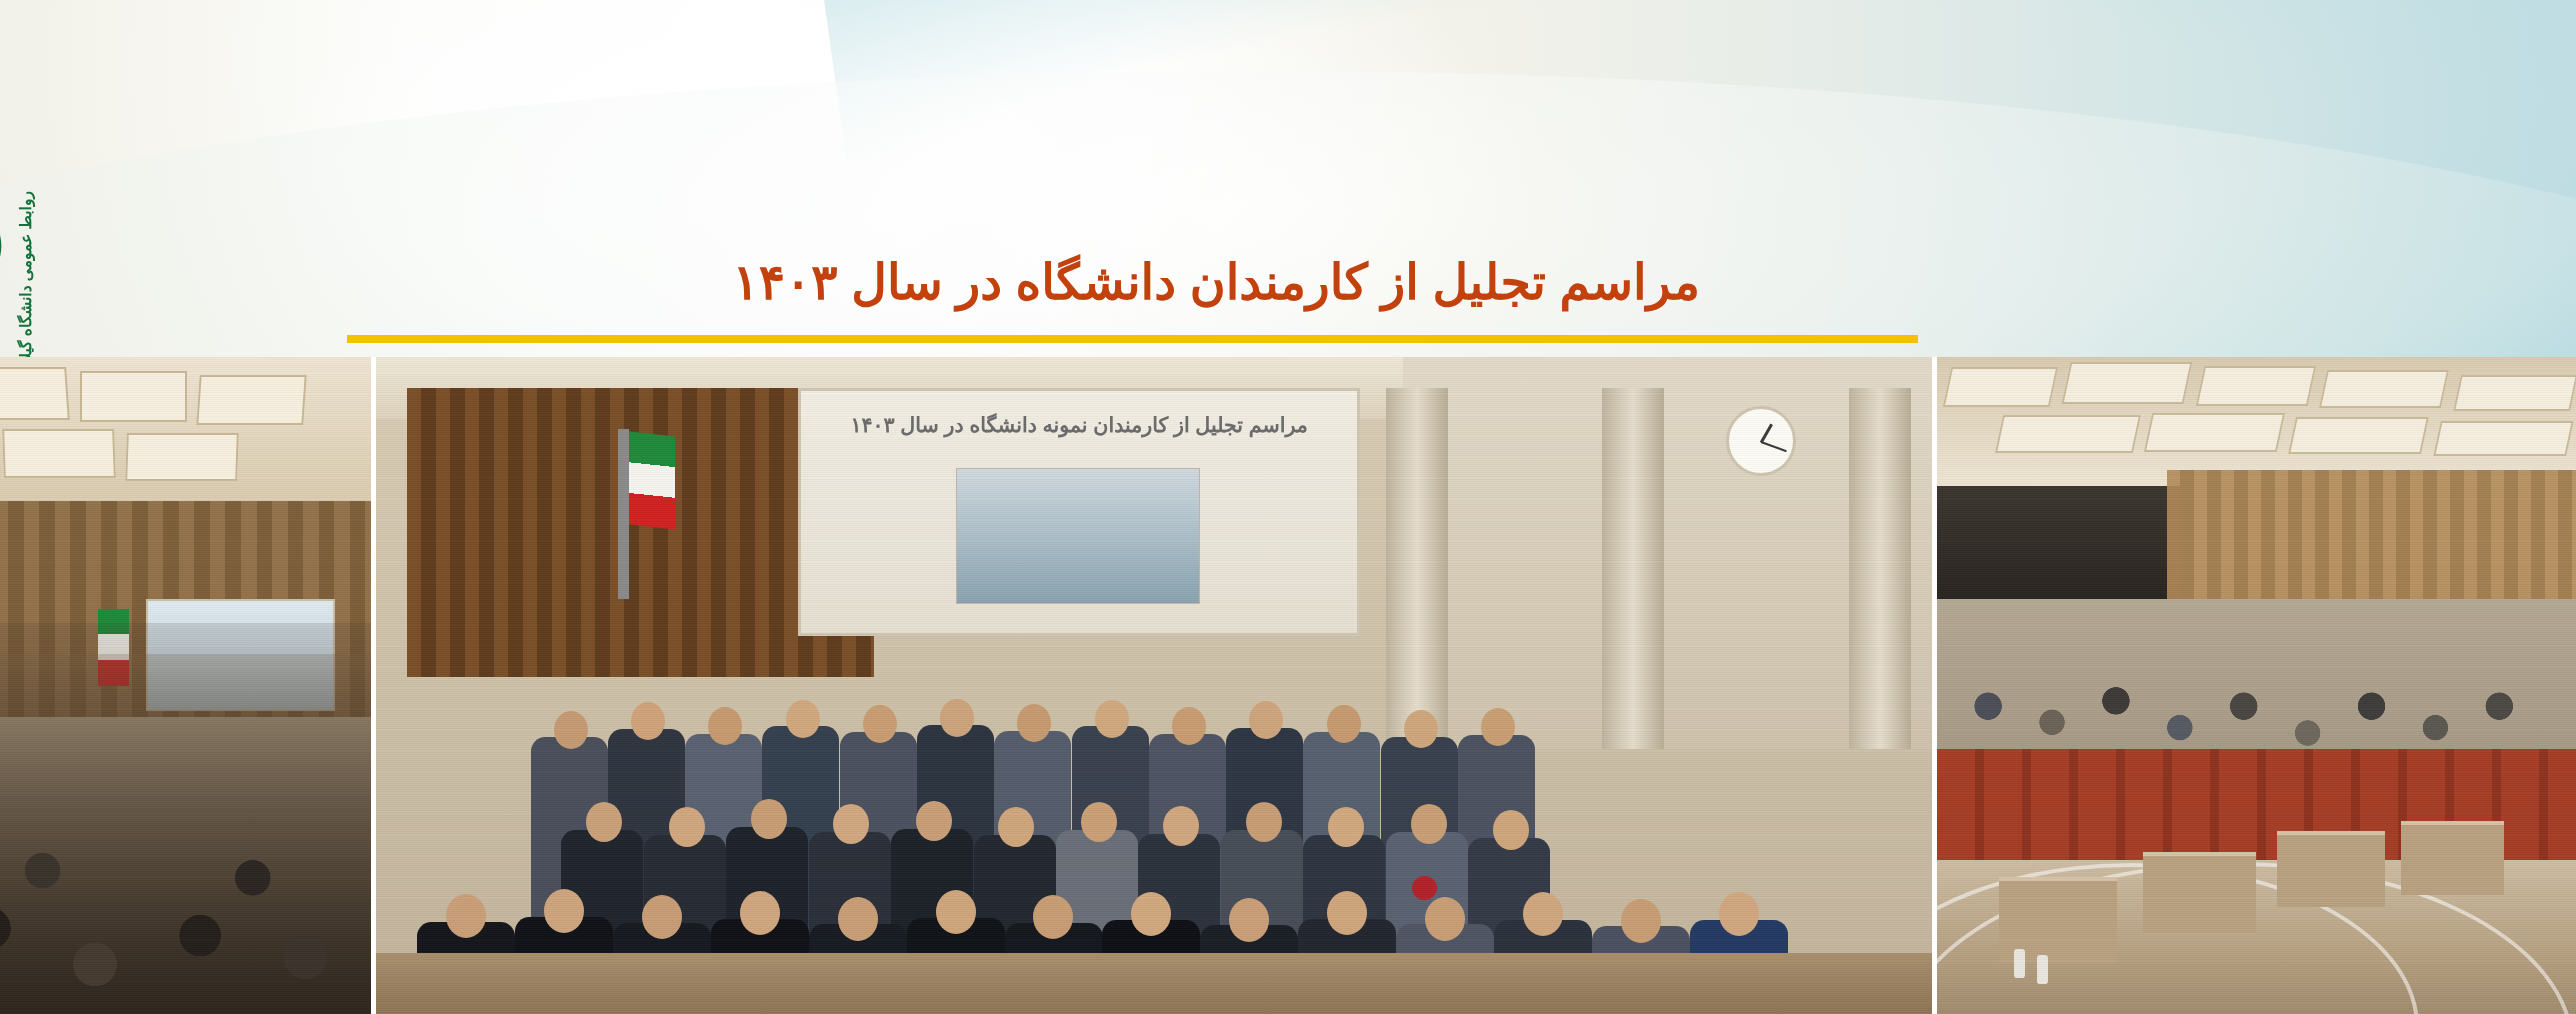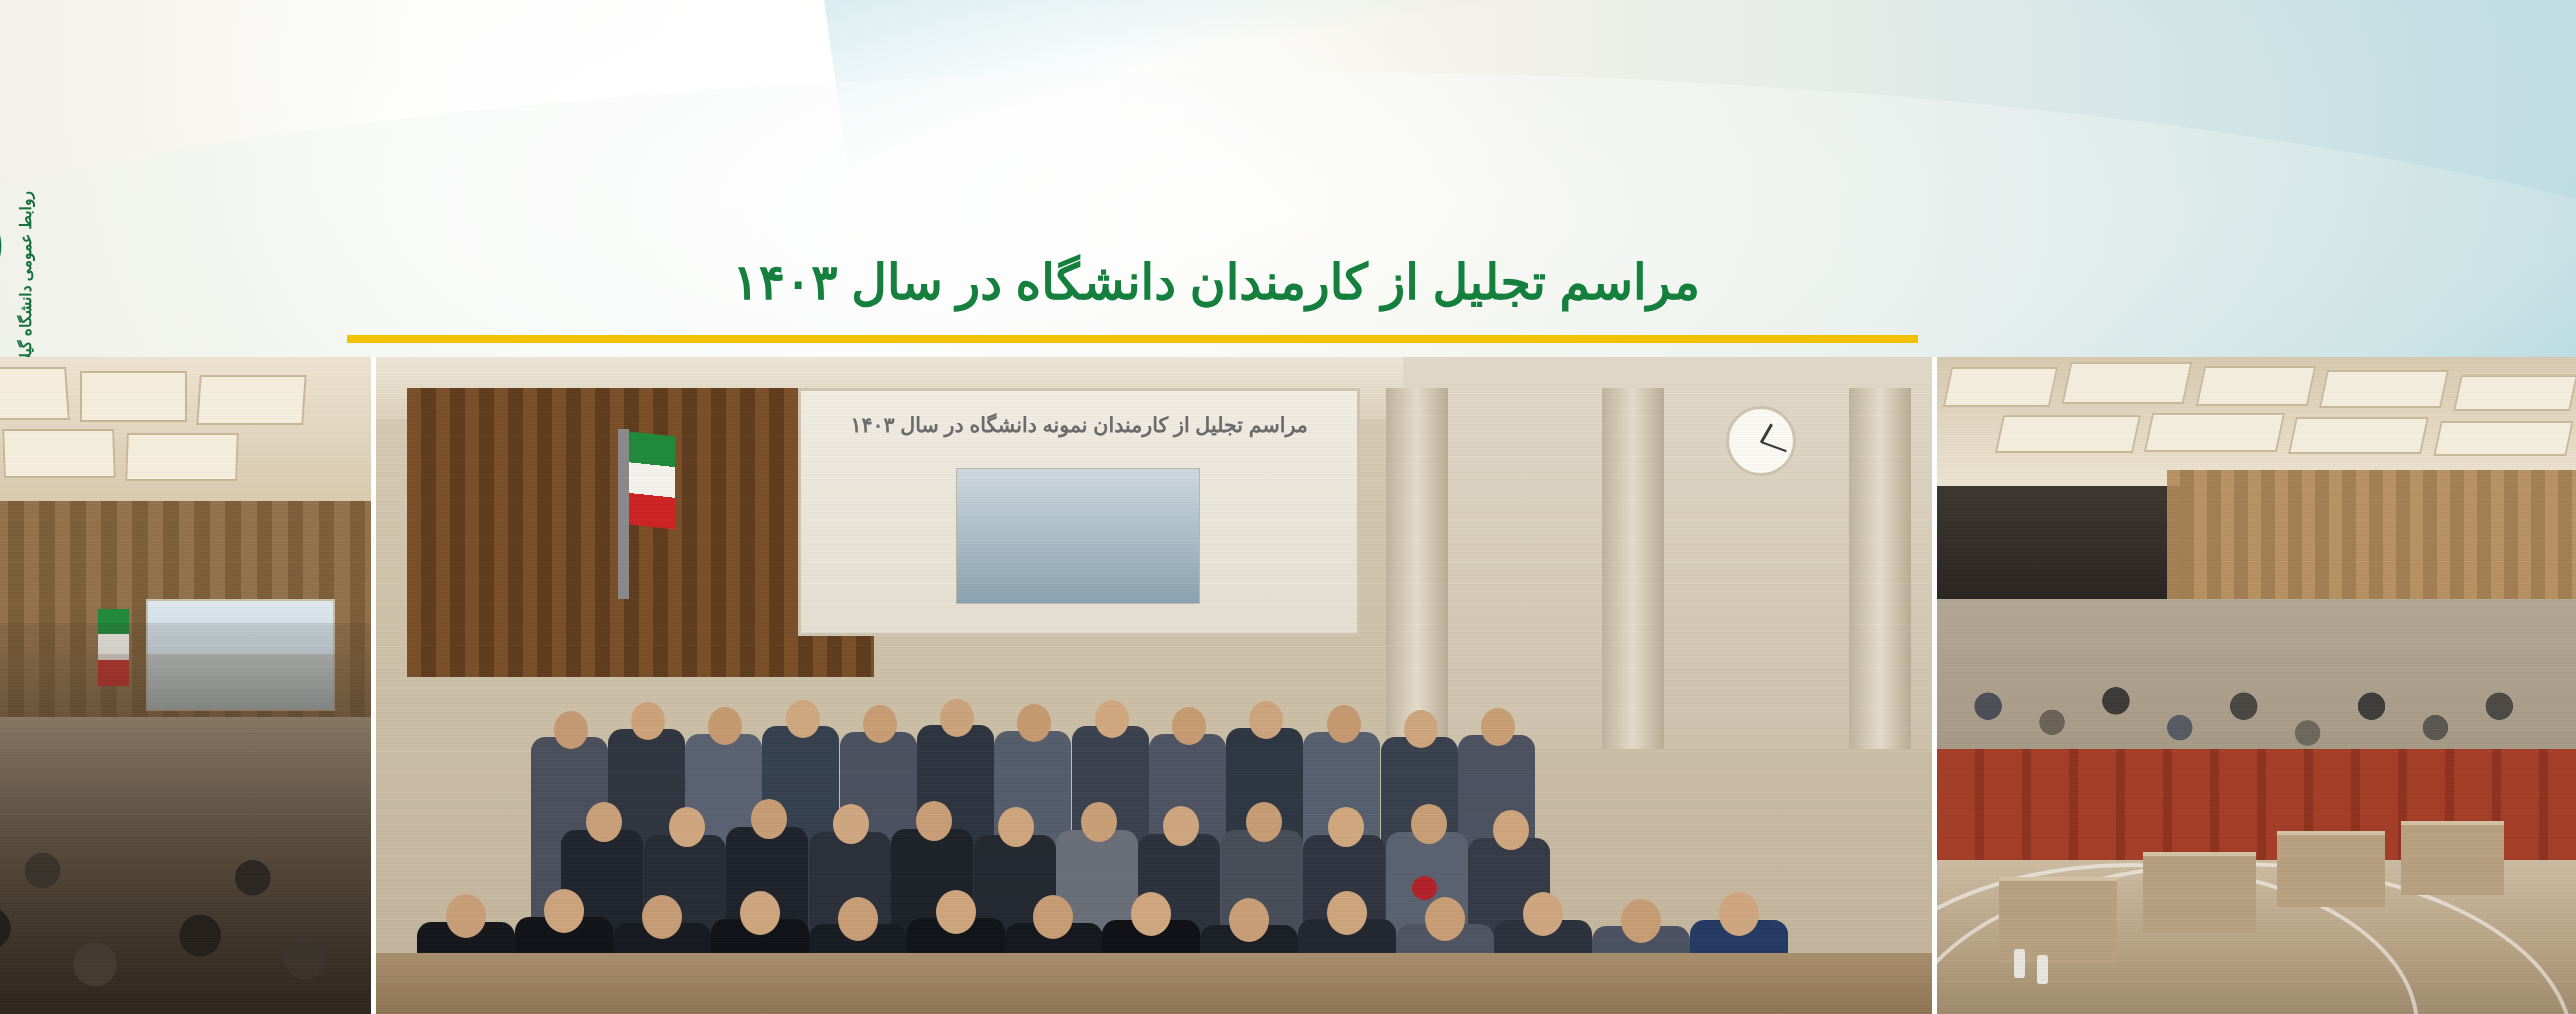--- a/index.html
+++ b/index.html
@@ -94,21 +94,21 @@
 
   
   .title-wrap {
     position: absolute;
     right: 876px;
     top: 256px;
     width: 1340px;
     text-align: right;
   }
   .title-text {
-    color: #15803d;
+    color: #c2410c;
     font-size: 49px;
     font-weight: bold;
     line-height: 1.1;
     white-space: nowrap;
     direction: rtl;
     text-shadow: 0 1px 0 rgba(255,255,255,0.4);
   }
   .title-rule {
     position: absolute;
     left: 633px;

